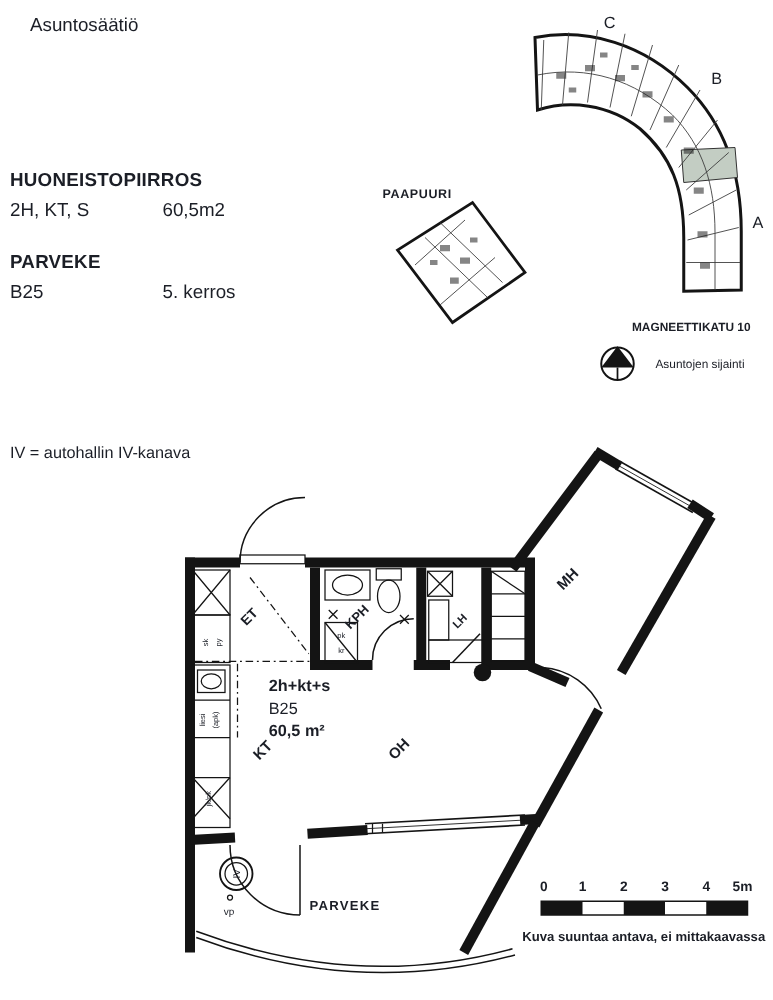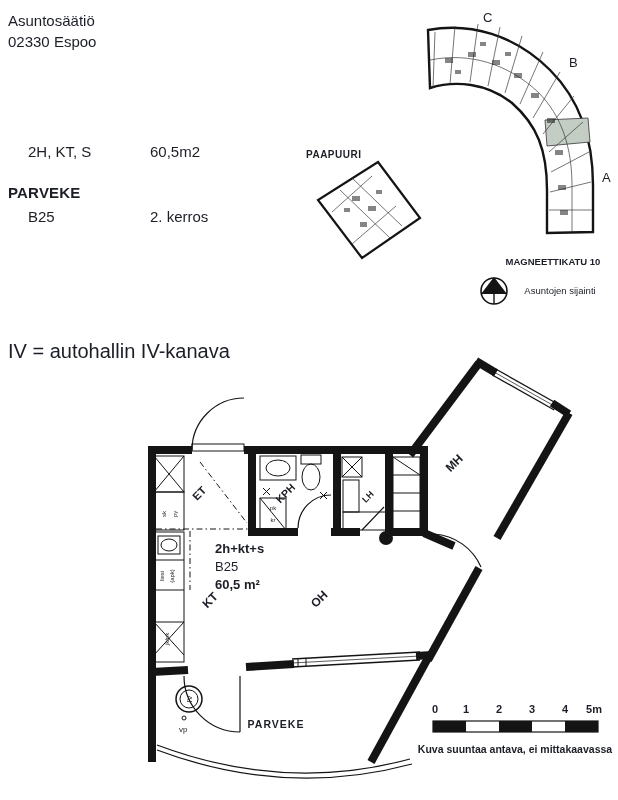--- a/index.html
+++ b/index.html
@@ -1,49 +1,49 @@
 <!DOCTYPE html>
 <html><head>
 <meta charset="utf-8">
 <style>
   html,body{margin:0;padding:0;}
   body{
     width:618px;height:800px;position:relative;background:#ffffff;
     font-family:"Liberation Sans",sans-serif;color:#1b1e26;overflow:hidden;
   }
   .abs{position:absolute;}
-  .header{left:8px;top:10px;line-height:21px;font-size:15px;}
+  .header{left:24px;top:10px;line-height:21px;font-size:15px;}
   .header .bold{font-weight:700;font-size:16px;}
   .info{left:8px;top:136px;font-size:15px;}
   .info .sec{font-weight:700;letter-spacing:.2px;}
-  .row{display:grid;grid-template-columns:122px auto;margin-top:7px;margin-left:20px;}
+  .row{display:grid;grid-template-columns:122px auto;margin-top:7px;}
   .gap{height:24px;}
-  .note{left:8px;top:340px;font-size:20px;}
+  .note{left:8px;top:354px;font-size:13px;}
   svg text{fill:#1b1e26;font-family:"Liberation Sans",sans-serif;}
   .plan-label{font-weight:700;}
   .tiny{font-size:6px;}
 </style>
 </head>
 <body>
 
 <div class="abs header">
   <div>Asuntosäätiö</div>
-  <div>02330 Espoo</div>
 </div>
 
 <div class="abs info">
+  <div class="sec">HUONEISTOPIIRROS</div>
   <div class="row">
     <span>2H, KT, S</span>
     <span>60,5m2</span>
   </div>
   <div class="gap"></div>
   <div class="sec">PARVEKE</div>
   <div class="row">
     <span>B25</span>
-    <span>2. kerros</span>
+    <span>5. kerros</span>
   </div>
 </div>
 
 <div class="abs note">IV = autohallin IV-kanava</div>
 
 <svg class="abs" style="left:0;top:0" width="618" height="800" viewBox="0 0 618 800">
 
   <g>
 
     <path d="M428 30 C470 22 515 35 550 70 C580 100 593 140 593 185 L593 232 L547 233 L547 190

